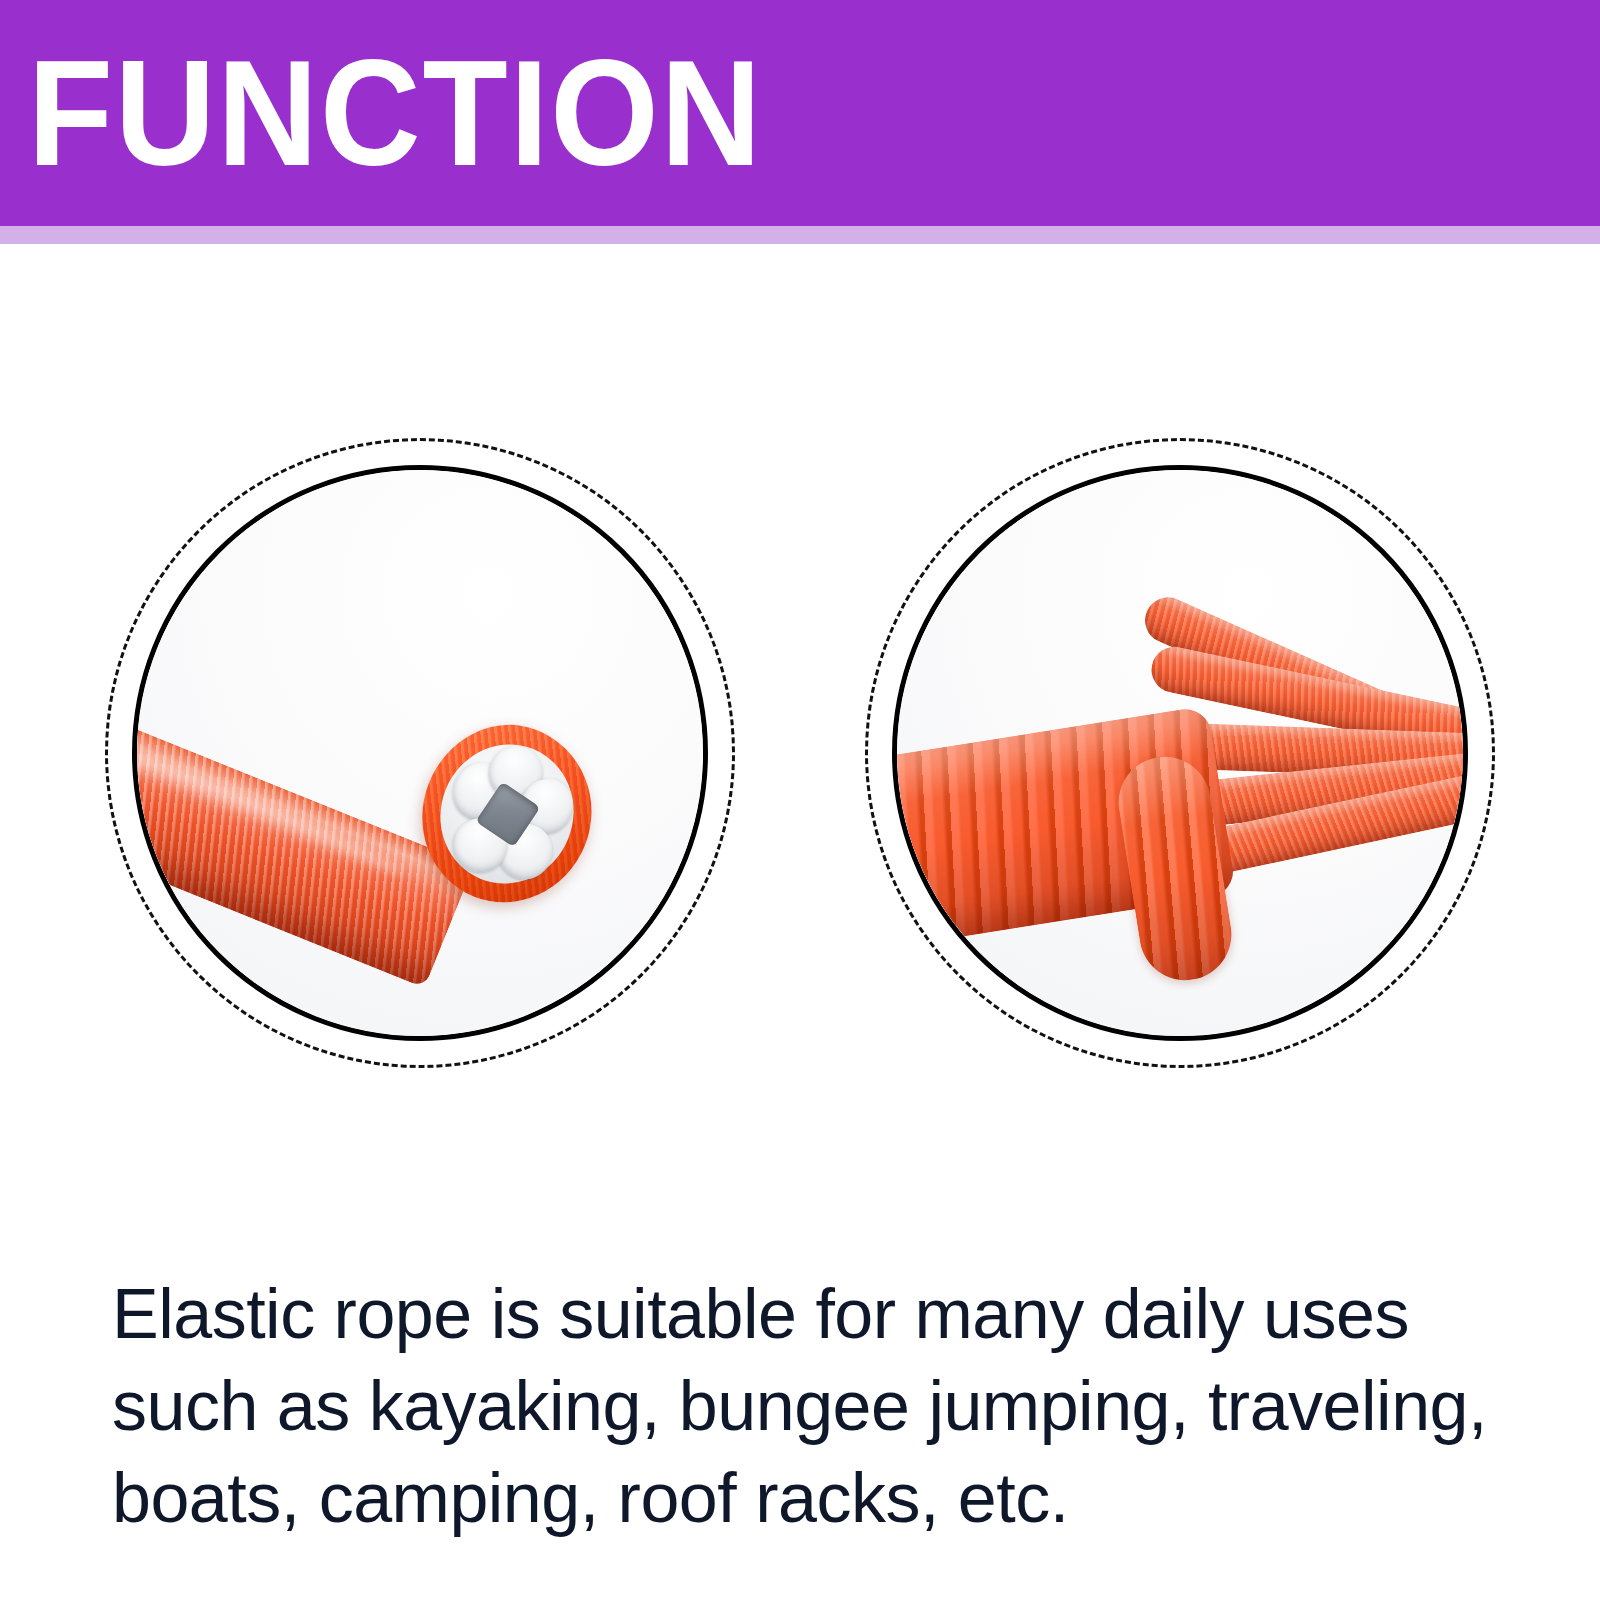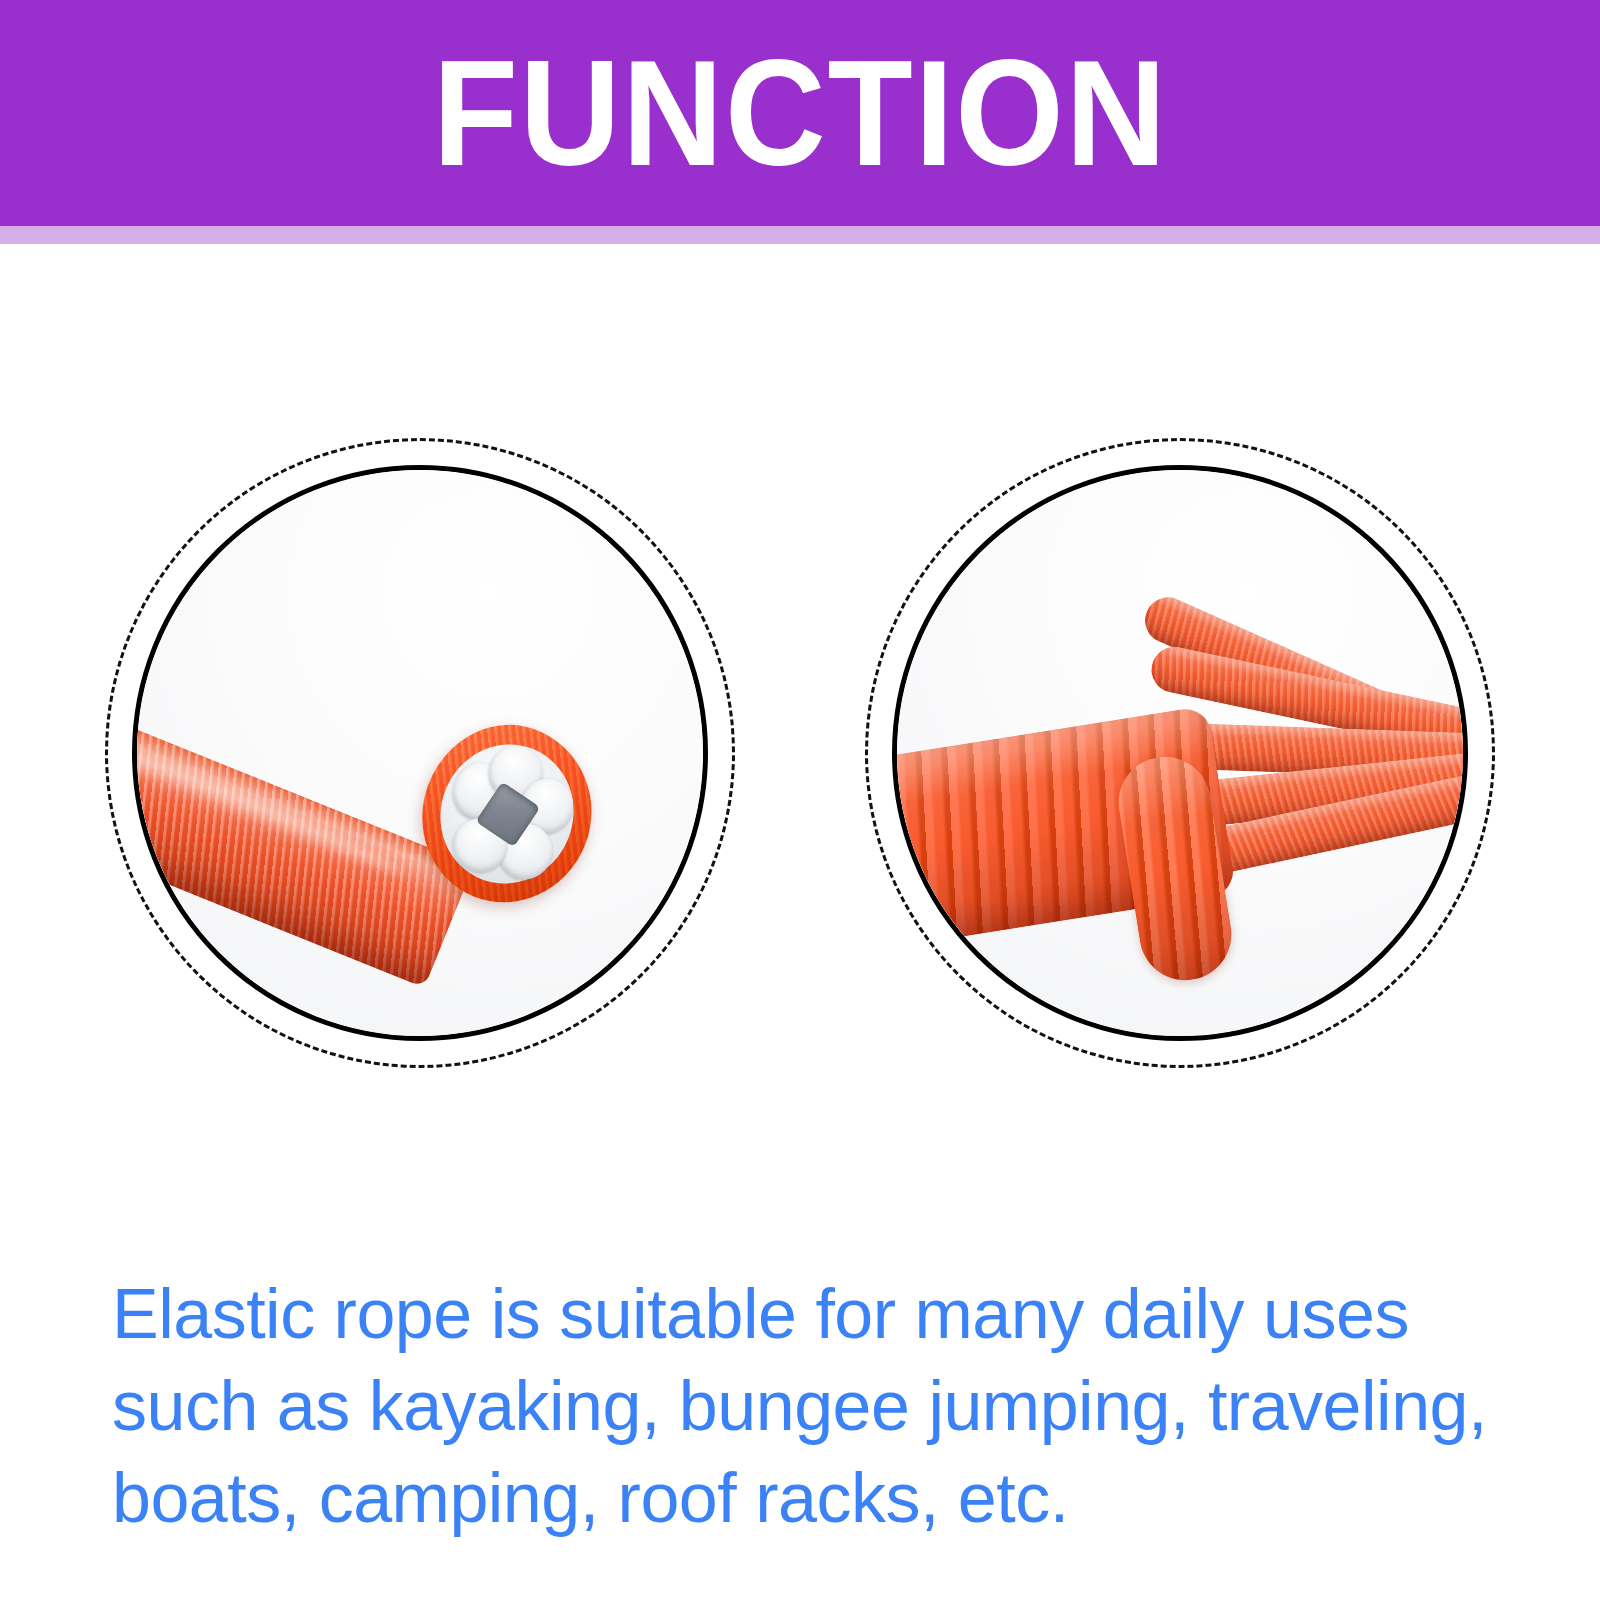--- a/index.html
+++ b/index.html
@@ -8,21 +8,21 @@
     background:#ffffff;
     font-family:"Liberation Sans", sans-serif;
     overflow:hidden;
   }
   .page { position:relative; width:1600px; height:1600px; background:#ffffff; }
 
   
   .header-band {
     position:absolute; left:0; top:0; width:1600px; height:226px;
     background:#9930ce;
-    display:flex; align-items:center; justify-content:center;
+    display:flex; align-items:center; justify-content:flex-start;
   }
   .header-title {
     color:#ffffff;
     font-family:"Liberation Sans Narrow","Liberation Sans", sans-serif;
     font-weight:700;
     font-size:150px;
     line-height:150px;
     letter-spacing:2px;
     transform:scaleX(0.93);
     transform-origin:center center;
@@ -194,21 +194,21 @@
         rgba(200,55,15,0.18) 4px, rgba(200,55,15,0.18) 7px),
       linear-gradient(#fa6134,#fa6134);
     box-shadow:inset 0 -6px 12px rgba(120,25,0,0.20);
   }
 
   
   .caption {
     position:absolute;
     left:112px; top:1268px;
     width:1400px;
-    color:#3b82f6;
+    color:#0f172a;
     font-family:"Liberation Sans Narrow","Liberation Sans", sans-serif;
     font-size:70px;
     line-height:92px;
     font-weight:400;
     letter-spacing:-0.5px;
   }
 </style>
 </head>
 <body>
 

